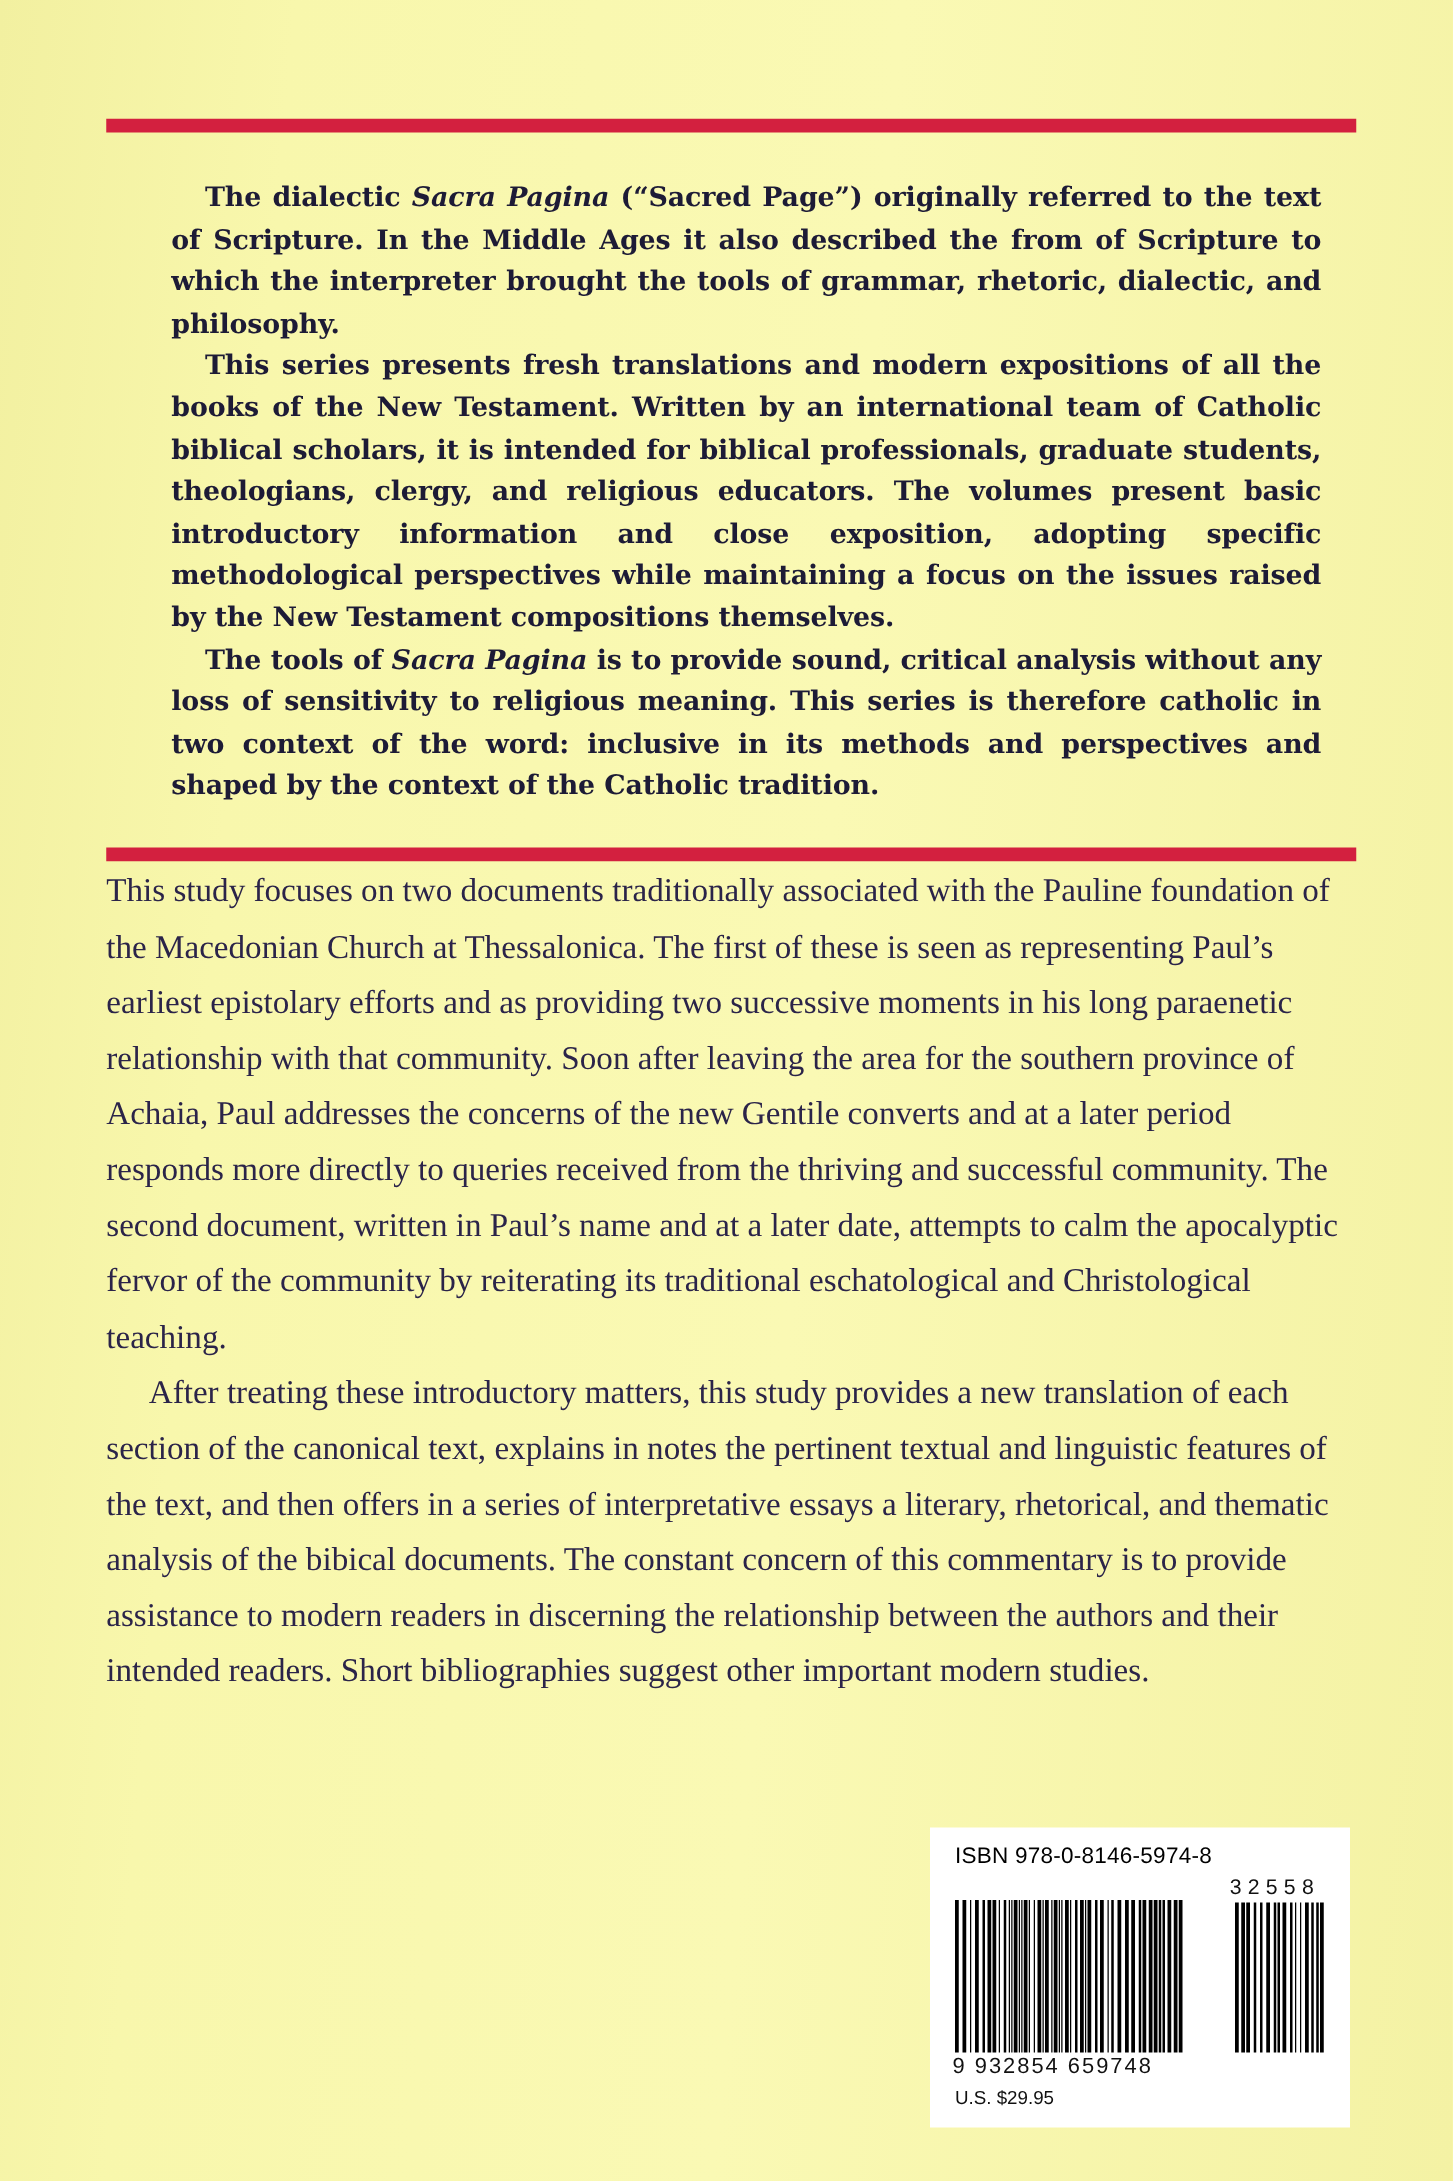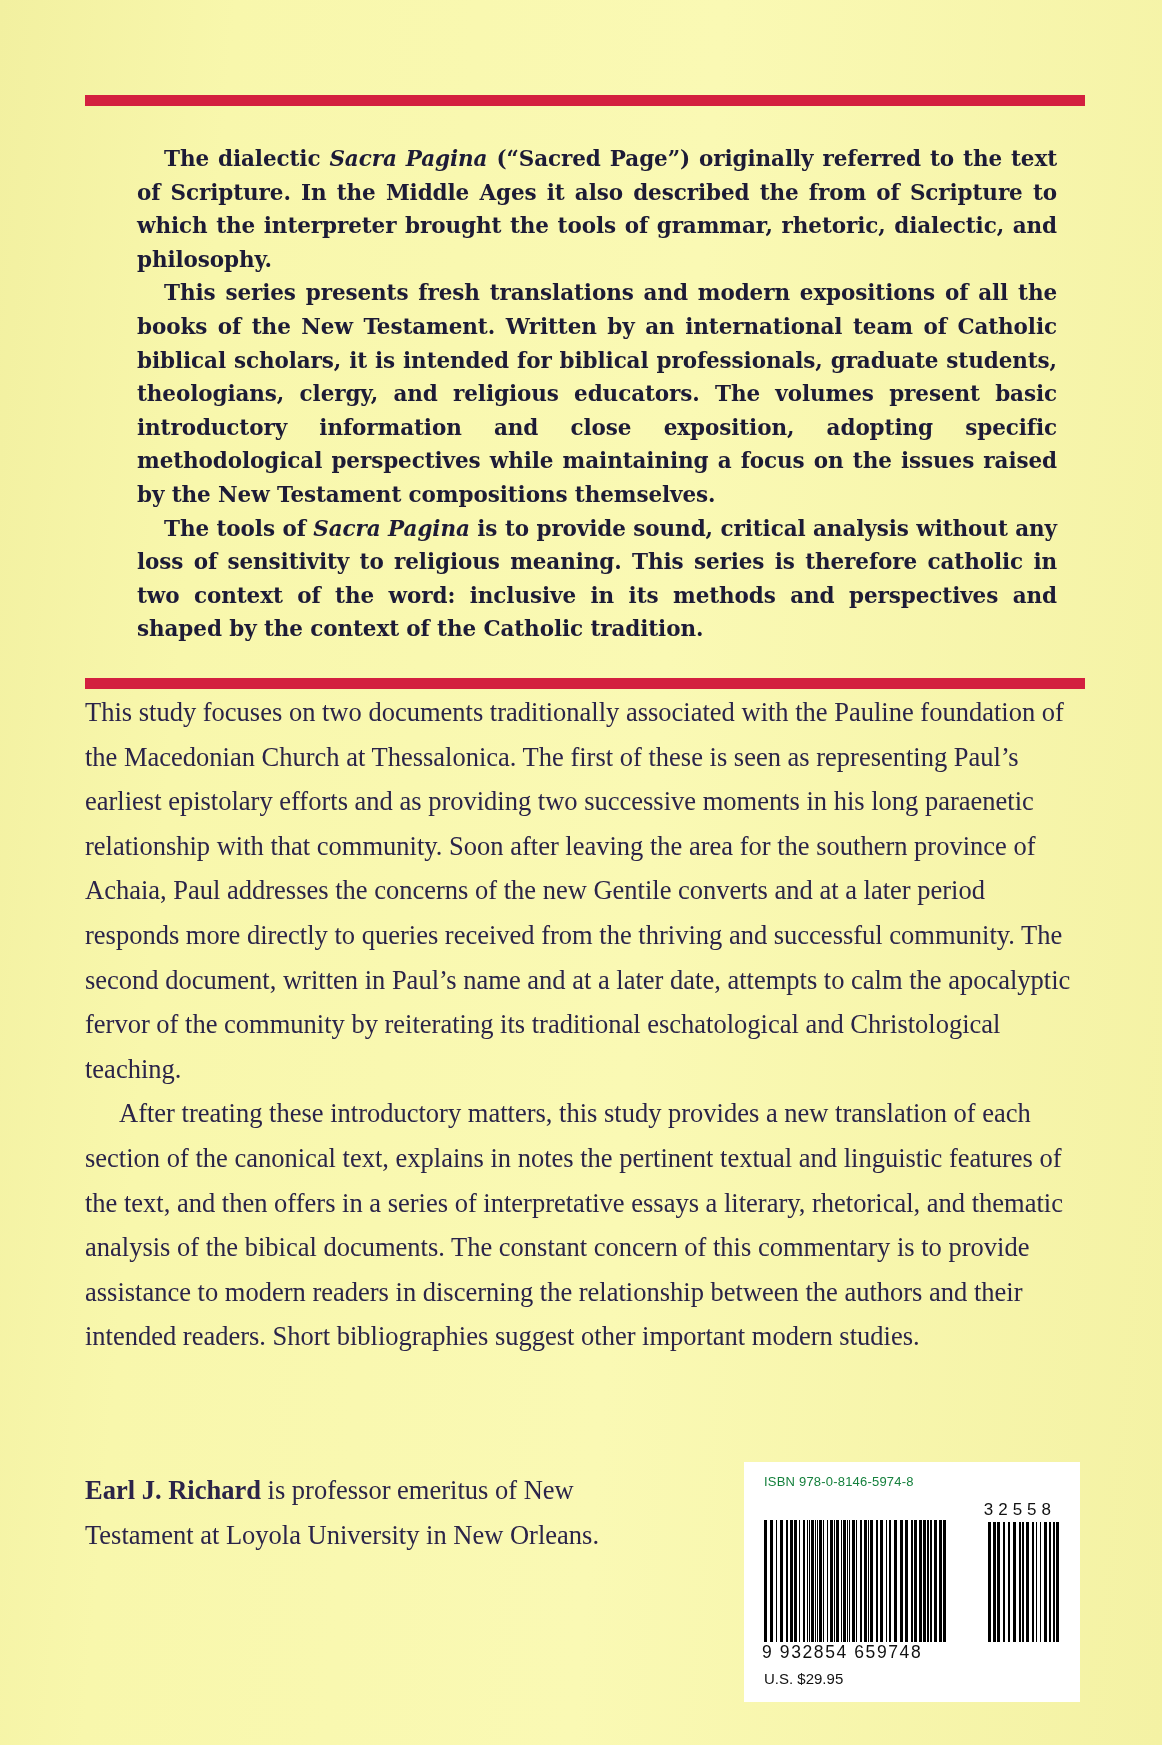--- a/index.html
+++ b/index.html
@@ -95,22 +95,22 @@
     position: absolute;
     left: 744px;
     top: 1462px;
     width: 336px;
     height: 240px;
     background: #ffffff;
     padding: 0;
   }
   .isbn-text {
     font-family: "Liberation Sans", sans-serif;
-    font-size: 13px;
-    color: #15803d;
+    font-size: 18px;
+    color: #000000;
     position: absolute;
     top: 12px;
     left: 20px;
     letter-spacing: 0.2px;
   }
   .addon-digits {
     font-family: "Liberation Sans", sans-serif;
     font-size: 17px;
     color: #111;
     position: absolute;
@@ -176,23 +176,20 @@
       </p>
     </div>
     <div class="rule bottom"></div>
   </div>
 
   <div class="desc">
     <p>This study focuses on two documents traditionally associated with the Pauline foundation of the Macedonian Church at Thessalonica. The first of these is seen as representing Paul’s earliest epistolary efforts and as providing two successive moments in his long paraenetic relationship with that community. Soon after leaving the area for the southern province of Achaia, Paul addresses the concerns of the new Gentile converts and at a later period responds more directly to queries received from the thriving and successful community. The second document, written in Paul’s name and at a later date, attempts to calm the apocalyptic fervor of the community by reiterating its traditional eschatological and Christological teaching.</p>
     <p class="indent">After treating these introductory matters, this study provides a new translation of each section of the canonical text, explains in notes the pertinent textual and linguistic features of the text, and then offers in a series of interpretative essays a literary, rhetorical, and thematic analysis of the bibical documents. The constant concern of this commentary is to provide assistance to modern readers in discerning the relationship between the authors and their intended readers. Short bibliographies suggest other important modern studies.</p>
   </div>
 
-  <div class="bio">
-    <b>Earl J. Richard</b><span> is professor emeritus of New Testament at Loyola University in New Orleans.</span>
-  </div>
 
   <div class="barcode-box">
     <div class="isbn-text">ISBN 978-0-8146-5974-8</div>
     <div class="addon-digits">32558</div>
     <div class="bars-main"><span style="width:3px"></span><span style="width:3px;background:transparent"></span><span style="width:3px"></span><span style="width:3px;background:transparent"></span><span style="width:1px"></span><span style="width:3px;background:transparent"></span><span style="width:3px"></span><span style="width:3px;background:transparent"></span><span style="width:2px"></span><span style="width:2px;background:transparent"></span><span style="width:3px"></span><span style="width:1px;background:transparent"></span><span style="width:3px"></span><span style="width:2px;background:transparent"></span><span style="width:1px"></span><span style="width:3px;background:transparent"></span><span style="width:2px"></span><span style="width:2px;background:transparent"></span><span style="width:1px"></span><span style="width:1px;background:transparent"></span><span style="width:1px"></span><span style="width:1px;background:transparent"></span><span style="width:3px"></span><span style="width:1px;background:transparent"></span><span style="width:1px"></span><span style="width:1px;background:transparent"></span><span style="width:1px"></span><span style="width:1px;background:transparent"></span><span style="width:3px"></span><span style="width:1px;background:transparent"></span><span style="width:1px"></span><span style="width:3px;background:transparent"></span><span style="width:1px"></span><span style="width:2px;background:transparent"></span><span style="width:3px"></span><span style="width:1px;background:transparent"></span><span style="width:1px"></span><span style="width:1px;background:transparent"></span><span style="width:3px"></span><span style="width:2px;background:transparent"></span><span style="width:1px"></span><span style="width:1px;background:transparent"></span><span style="width:3px"></span><span style="width:1px;background:transparent"></span><span style="width:1px"></span><span style="width:1px;background:transparent"></span><span style="width:1px"></span><span style="width:2px;background:transparent"></span><span style="width:3px"></span><span style="width:1px;background:transparent"></span><span style="width:1px"></span><span style="width:3px;background:transparent"></span><span style="width:2px"></span><span style="width:2px;background:transparent"></span><span style="width:3px"></span><span style="width:1px;background:transparent"></span><span style="width:1px"></span><span style="width:1px;background:transparent"></span><span style="width:3px"></span><span style="width:3px;background:transparent"></span><span style="width:2px"></span><span style="width:2px;background:transparent"></span><span style="width:3px"></span><span style="width:3px;background:transparent"></span><span style="width:1px"></span><span style="width:2px;background:transparent"></span><span style="width:2px"></span><span style="width:3px;background:transparent"></span><span style="width:3px"></span><span style="width:3px;background:transparent"></span><span style="width:3px"></span><span style="width:2px;background:transparent"></span><span style="width:3px"></span><span style="width:3px;background:transparent"></span><span style="width:2px"></span><span style="width:1px;background:transparent"></span><span style="width:3px"></span><span style="width:2px;background:transparent"></span><span style="width:3px"></span><span style="width:1px;background:transparent"></span><span style="width:3px"></span><span style="width:1px;background:transparent"></span><span style="width:2px"></span><span style="width:1px;background:transparent"></span><span style="width:2px"></span><span style="width:2px;background:transparent"></span><span style="width:3px"></span><span style="width:2px;background:transparent"></span><span style="width:3px"></span><span style="width:1px;background:transparent"></span><span style="width:3px"></span><span style="width:3px;background:transparent"></span></div>
     <div class="bars-addon"><span style="width:3px"></span><span style="width:2px;background:transparent"></span><span style="width:3px"></span><span style="width:1px;background:transparent"></span><span style="width:3px"></span><span style="width:3px;background:transparent"></span><span style="width:2px"></span><span style="width:3px;background:transparent"></span><span style="width:2px"></span><span style="width:3px;background:transparent"></span><span style="width:3px"></span><span style="width:3px;background:transparent"></span><span style="width:2px"></span><span style="width:1px;background:transparent"></span><span style="width:2px"></span><span style="width:2px;background:transparent"></span><span style="width:3px"></span><span style="width:3px;background:transparent"></span><span style="width:2px"></span><span style="width:2px;background:transparent"></span><span style="width:1px"></span><span style="width:3px;background:transparent"></span><span style="width:1px"></span><span style="width:3px;background:transparent"></span><span style="width:3px"></span><span style="width:2px;background:transparent"></span><span style="width:2px"></span><span style="width:2px;background:transparent"></span><span style="width:2px"></span><span style="width:1px;background:transparent"></span><span style="width:3px"></span><span style="width:2px;background:transparent"></span></div>
     <div class="ean-digits">9 932854 659748</div>
     <div class="price-text">U.S. $29.95</div>
   </div>
 

